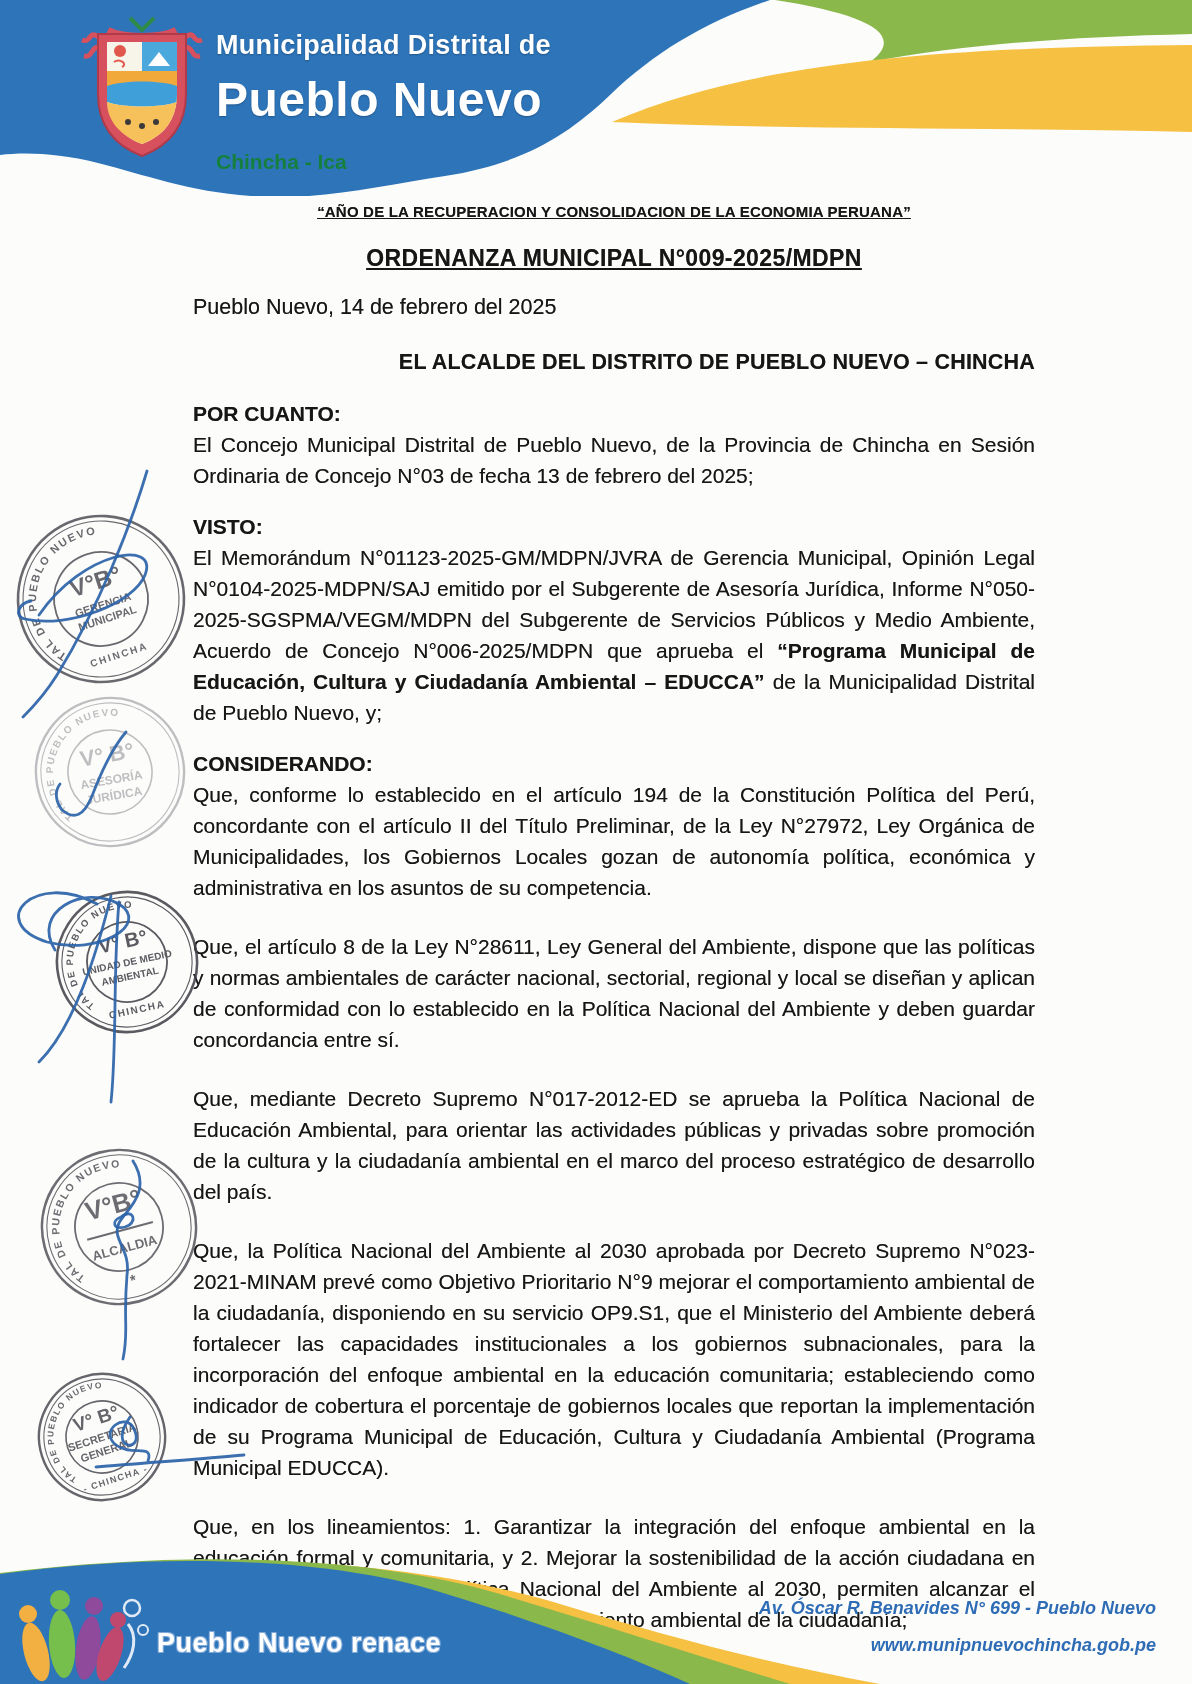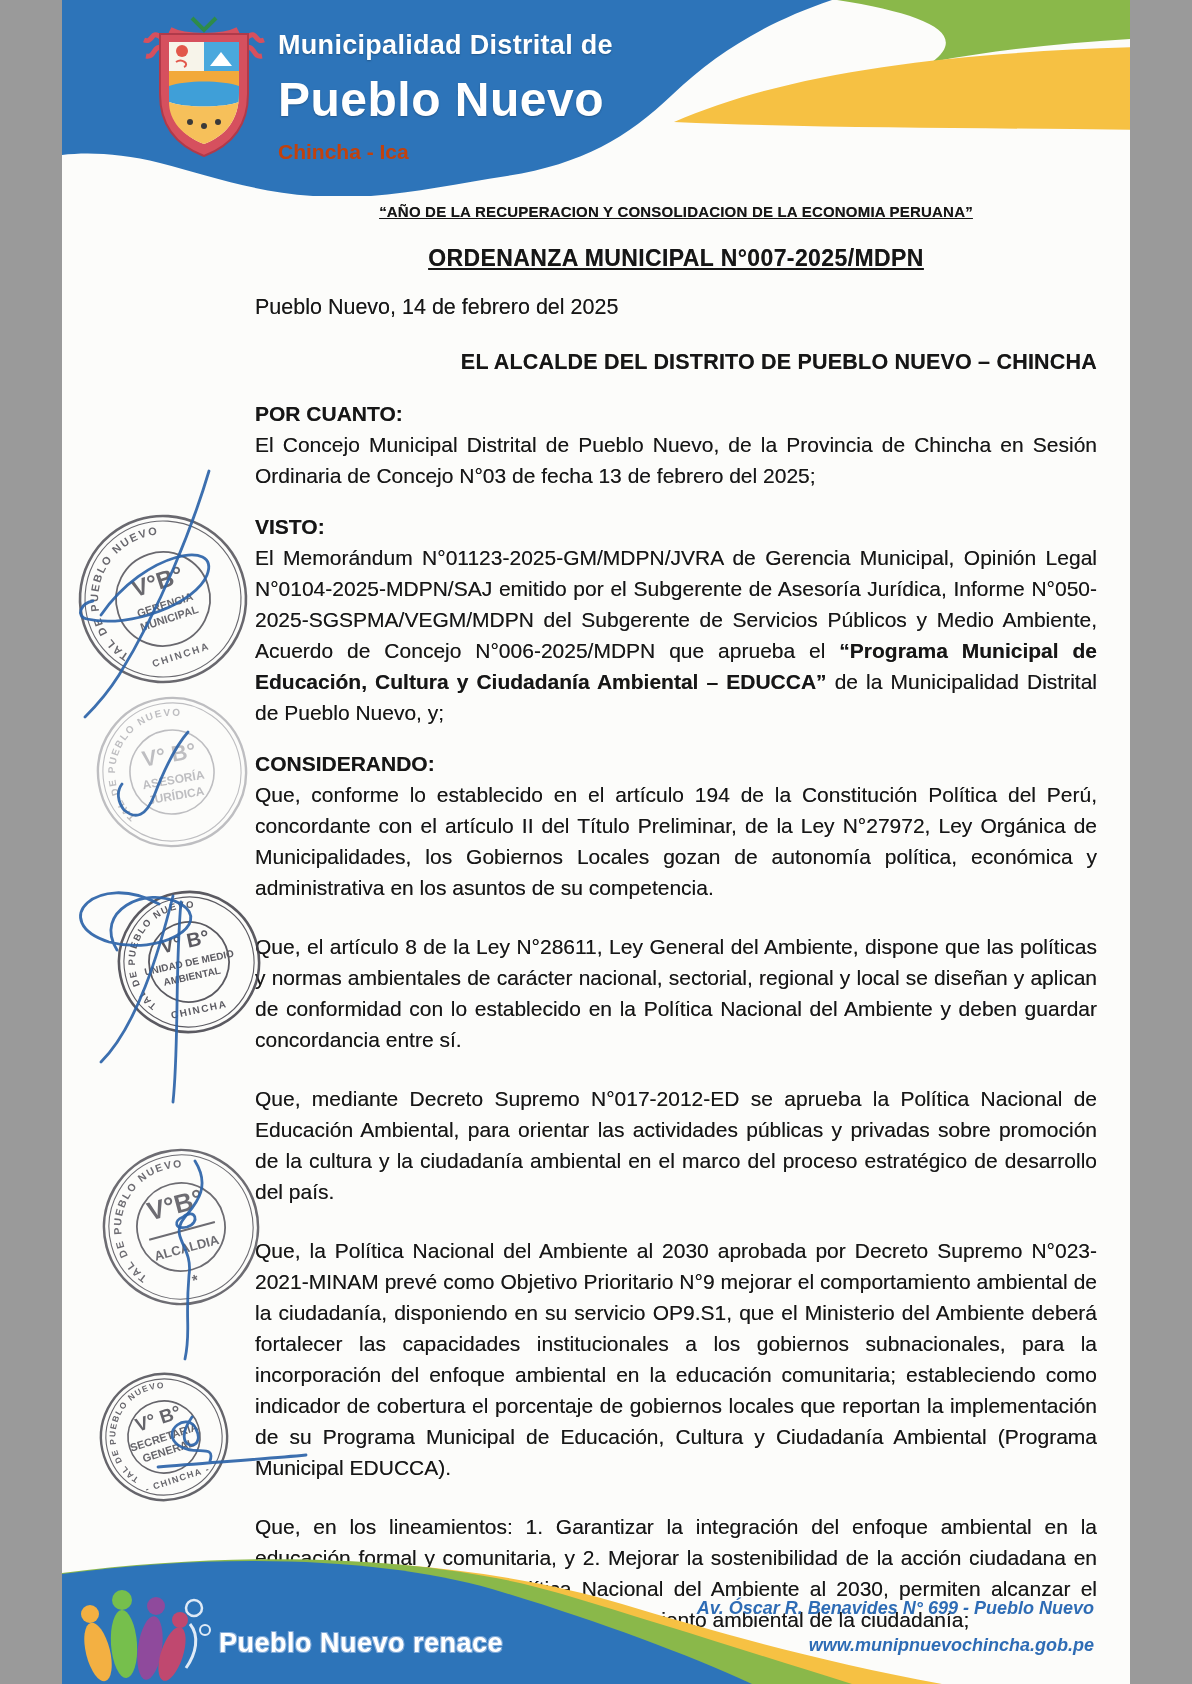--- a/index.html
+++ b/index.html
@@ -1,28 +1,28 @@
 <!DOCTYPE html>
 <html><head>
 <meta charset="utf-8">
 <style>
   *{margin:0;padding:0;box-sizing:border-box}
   html,body{background:#9a9a9a}
   .page{
-    position:relative;width:1068px;height:1684px;margin:0 auto;
+    position:relative;width:1192px;height:1684px;margin:0 auto;
     background:#fcfcfa;overflow:hidden;
     font-family:"Liberation Sans",sans-serif;color:#161616;
   }
   
   .header-wave{position:absolute;top:0;left:0;display:block}
   .coat{position:absolute;top:14px;left:78px}
   .org{position:absolute;top:30px;left:216px;color:#ffffff;text-shadow:0 1px 2px rgba(0,0,0,.25)}
   .org-l1{font-size:27px;font-weight:bold;letter-spacing:.3px}
   .org-l2{font-size:48px;font-weight:bold;letter-spacing:.5px;margin-top:11px}
-  .org-l3{font-size:21px;font-weight:bold;color:#c2410c;margin-top:13px;text-shadow:none}
+  .org-l3{font-size:21px;font-weight:bold;color:#15803d;margin-top:23px;text-shadow:none}
   
   .content{position:absolute;left:193px;top:196px;width:842px;font-size:21px;line-height:31px;
            text-shadow:0 0 .6px rgba(20,20,20,.55)}
   .slogan{text-align:center;font-weight:bold;font-size:15px;text-decoration:underline;letter-spacing:.2px}
   .title{text-align:center;font-weight:bold;font-size:23px;text-decoration:underline;letter-spacing:.4px;margin-top:16px}
   .dateline{margin-top:18px;font-size:21.5px}
   .addressee{text-align:right;font-weight:bold;font-size:21.5px;margin-top:24px;letter-spacing:.2px}
   .block{margin-top:20px;text-align:justify}
   .block .hd{font-weight:bold}
   .para{margin-top:28px;text-align:justify}
@@ -74,21 +74,21 @@
   </svg>
 
   <div class="org">
     <div class="org-l1">Municipalidad Distrital de</div>
     <div class="org-l2">Pueblo Nuevo</div>
     <div class="org-l3">Chincha - Ica</div>
   </div>
 
   <div class="content">
     <div class="slogan">“AÑO DE LA RECUPERACION Y CONSOLIDACION DE LA ECONOMIA PERUANA”</div>
-    <div class="title">ORDENANZA MUNICIPAL N°007-2025/MDPN</div>
+    <div class="title">ORDENANZA MUNICIPAL N°009-2025/MDPN</div>
     <div class="dateline">Pueblo Nuevo, 14 de febrero del 2025</div>
     <div class="addressee">EL ALCALDE DEL DISTRITO DE PUEBLO NUEVO – CHINCHA</div>
 
     <div class="block">
       <div class="hd">POR CUANTO:</div>
       <div>El Concejo Municipal Distrital de Pueblo Nuevo, de la Provincia de Chincha en Sesión Ordinaria de Concejo N°03 de fecha 13 de febrero del 2025;</div>
     </div>
 
     <div class="block">
       <div class="hd">VISTO:</div>

